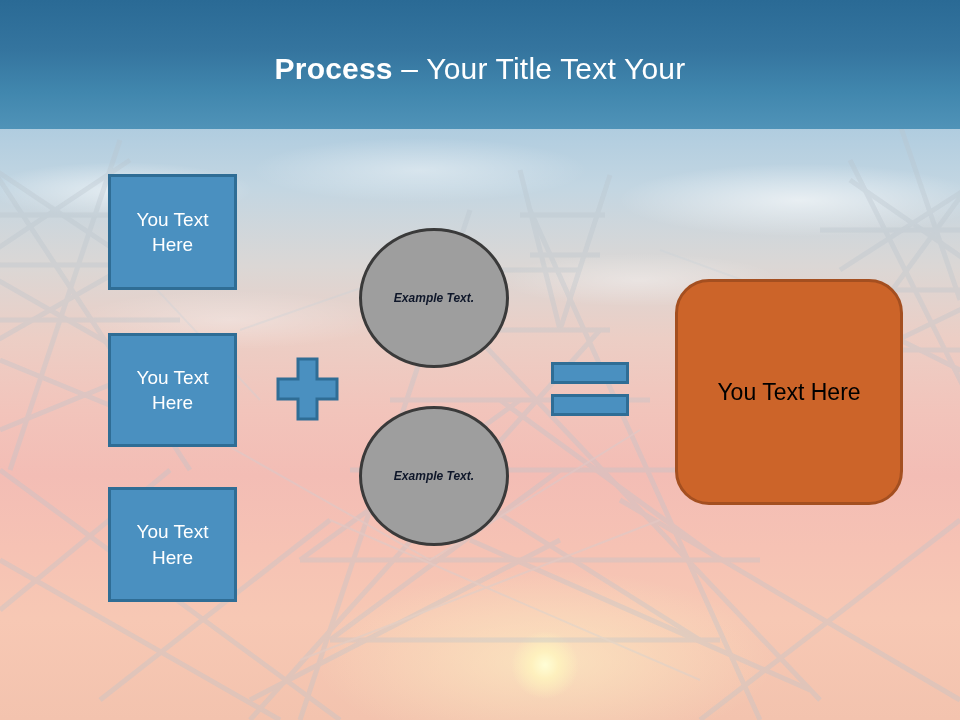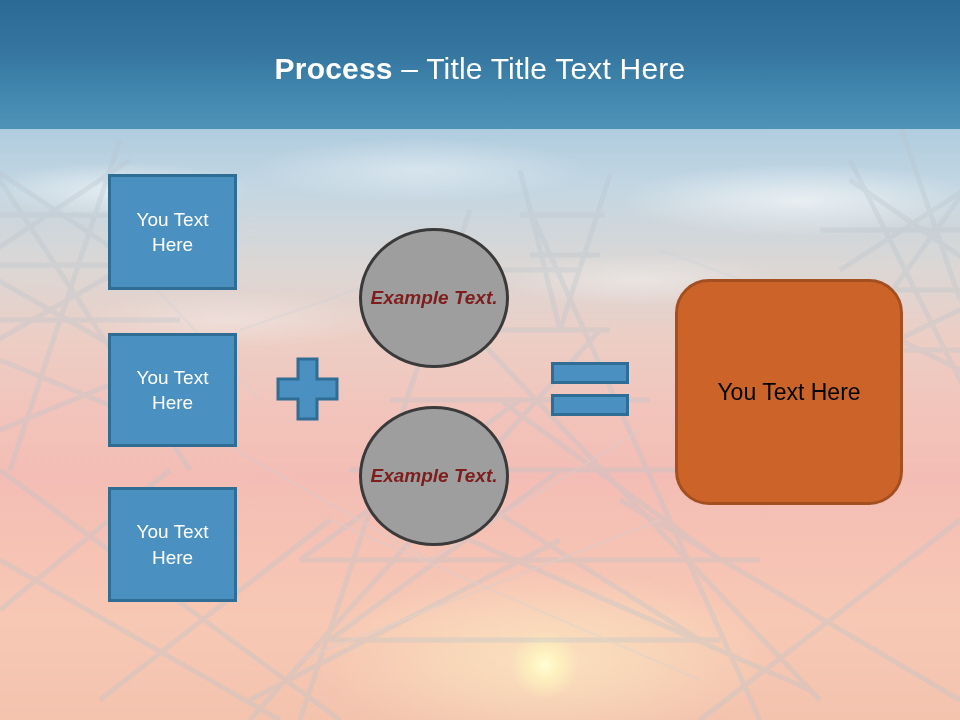--- a/index.html
+++ b/index.html
@@ -86,22 +86,22 @@
 
   
   .gray-circle {
     position:absolute;
     width:150px; height:140px;
     border-radius:50%;
     background:#9e9e9e;
     border:3px solid #3a3a3a;
     display:flex; align-items:center; justify-content:center;
     text-align:center;
-    color:#7f1d1d;
-    font-size:19px;
+    color:#0f172a;
+    font-size:12px;
     font-weight:700;
     font-style:italic;
     line-height:1.55;
   }
   #circle-1 { left:359px; top:228px; }
   #circle-2 { left:359px; top:406px; }
 
   
   .equals-sign { position:absolute; left:551px; top:362px; width:78px; height:55px; }
   .equals-bar {
@@ -194,21 +194,21 @@
       <path d="M 660 250 L 880 330"></path>
       <path d="M 300 660 L 660 520"></path>
       <path d="M 330 520 L 700 680"></path>
       <path d="M 120 250 L 260 400"></path>
       <path d="M 700 300 L 860 430"></path>
     </g>
   </svg>
 
   <div class="header"></div>
   <div class="slide-title">
-    <span class="strong">Process</span><span> – Title Title Text Here</span>
+    <span class="strong">Process</span><span> – Your Title Text Your</span>
   </div>
 
   <div class="blue-box" id="blue-box-1">
     <span>You Text Here</span>
   </div>
   <div class="blue-box" id="blue-box-2">
     <span>You Text Here</span>
   </div>
   <div class="blue-box" id="blue-box-3">
     <span>You Text Here</span>

